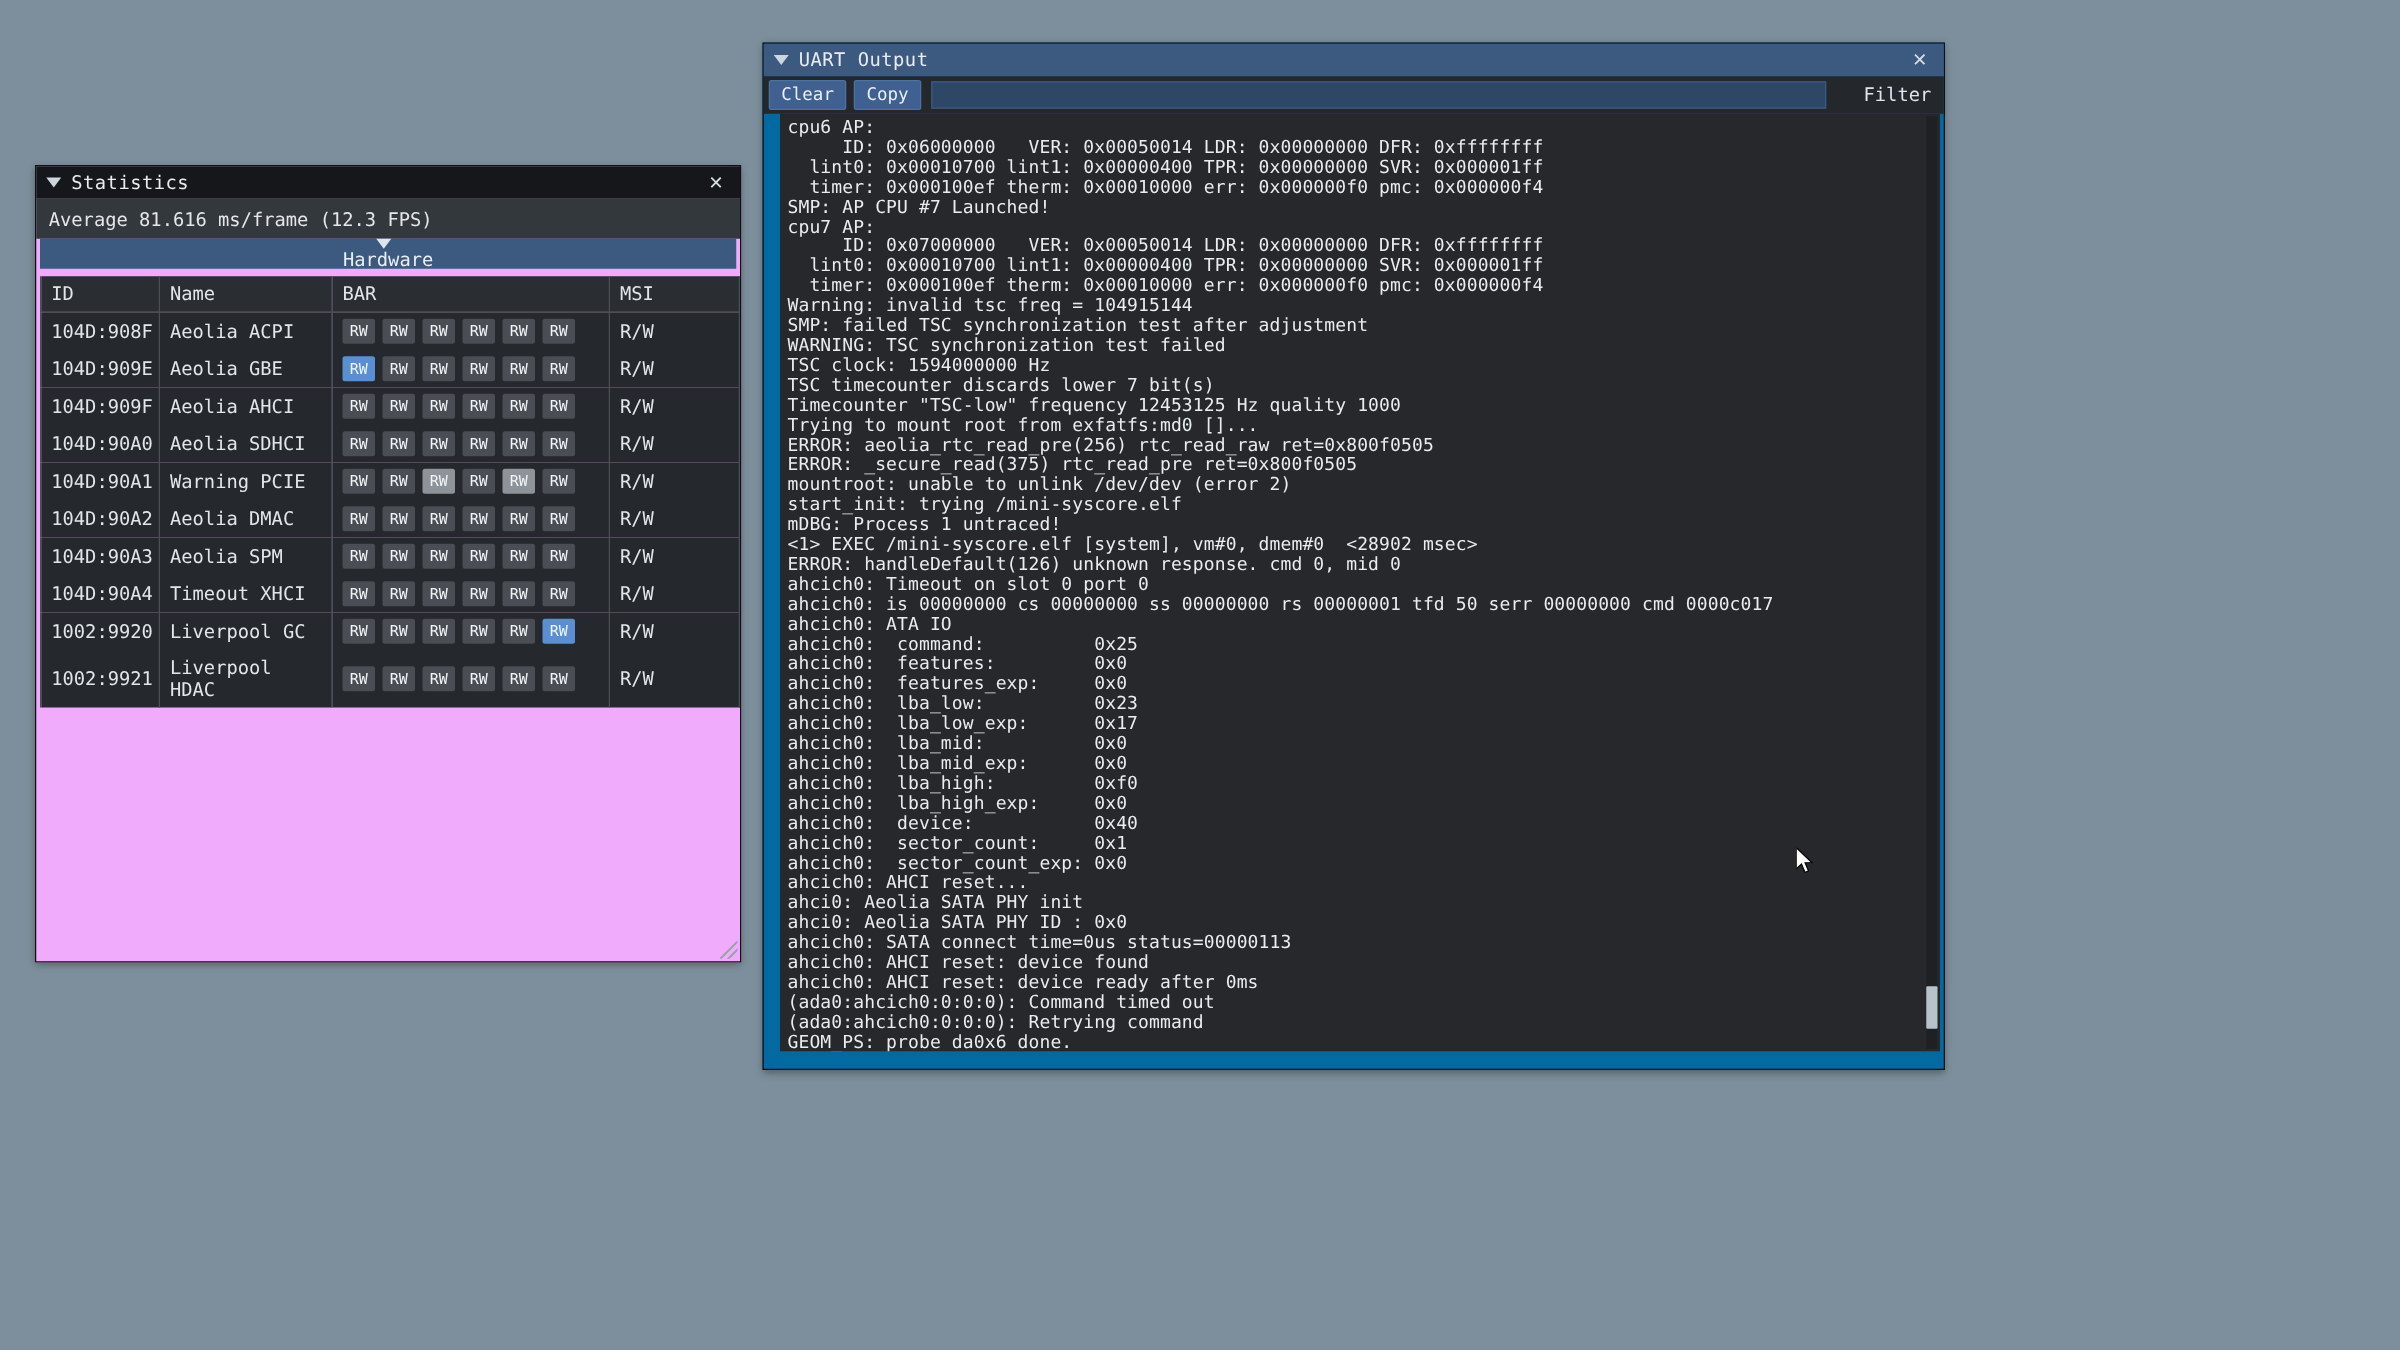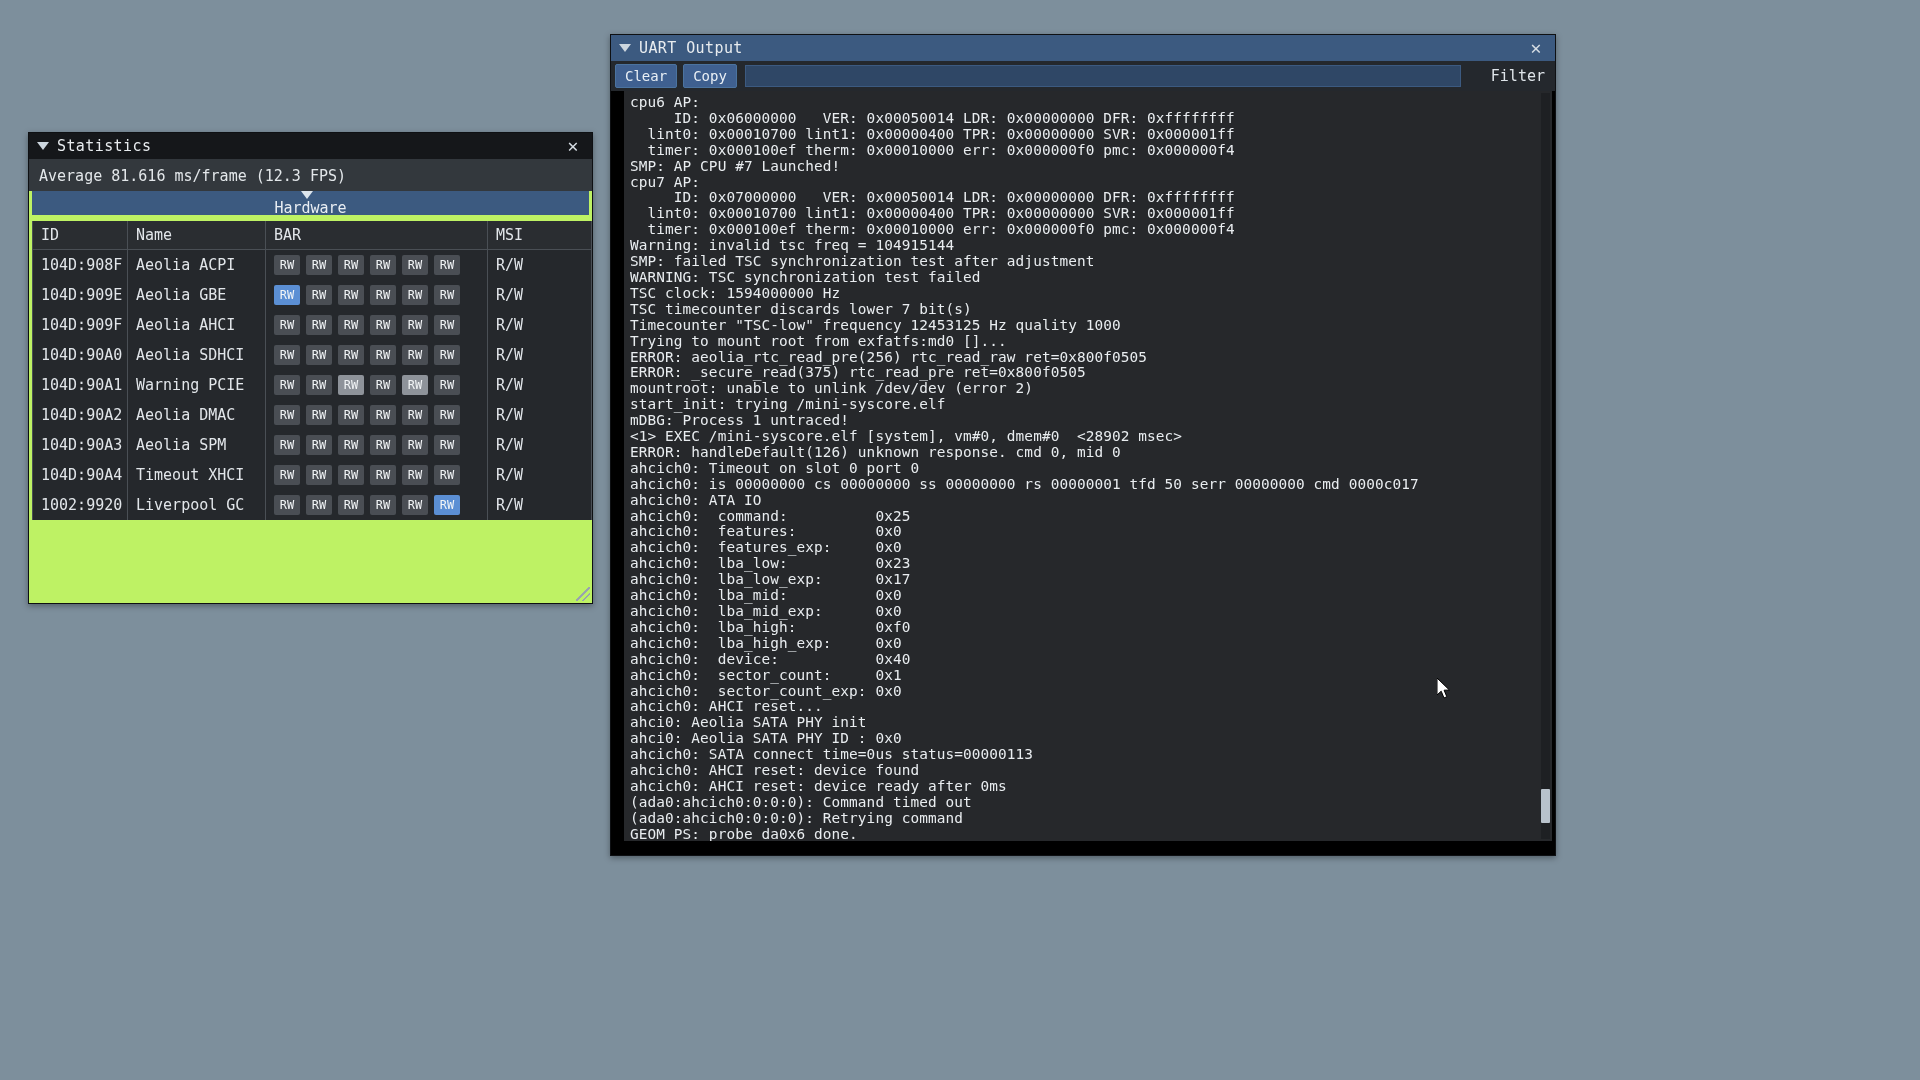--- a/index.html
+++ b/index.html
@@ -36,22 +36,22 @@
     border-left: 6px solid transparent; border-right: 6px solid transparent;
     border-top: 8px solid #ccd6de; margin-right: 8px;
   }
   .win-close {
     margin-left: auto; color: #d6dde3; font-size: 18px;
     width: 22px; text-align: center; cursor: pointer; line-height: 18px;
   }
 
   
   #stats {
-    left: 28px; top: 132px; width: 565px; height: 472px;
-    background: #bef264;
+    left: 28px; top: 132px; width: 565px; height: 638px;
+    background: #f0abfc;
   }
   #stats .win-title { background: #15171a; }
   #stats .body { padding: 0; }
   .avg-line {
     color: #e3e7ea; font-size: 15px; padding: 8px 10px 6px 10px;
     background: #33383d;
   }
   .section-header {
     background: #3c5a80; color: #e9eef3; font-size: 15px;
     height: 24px; display: flex; align-items: center; padding: 0 8px;
@@ -96,21 +96,21 @@
   .grip {
     position: absolute; right: 2px; bottom: 2px; width: 14px; height: 14px;
     background:
       linear-gradient(135deg, transparent 46%, #9aa4ad 46%, #9aa4ad 54%, transparent 54%),
       linear-gradient(135deg, transparent 70%, #9aa4ad 70%, #9aa4ad 78%, transparent 78%);
   }
 
   
   #uart {
     left: 610px; top: 34px; width: 946px; height: 822px;
-    background: #000000;
+    background: #0369a1;
   }
   #uart .win-title { background: #3c5a80; }
   .uart-toolbar {
     height: 30px; background: #24282d; display: flex; align-items: center;
     padding: 0 4px; gap: 6px;
   }
   .tb-btn {
     background: #3f6090; color: #e9eff5; font-size: 14px;
     padding: 3px 9px; border-radius: 2px; cursor: pointer;
     border: 1px solid #4b739f;
@@ -299,20 +299,35 @@
               <td class="col-id">1002:9920</td>
               <td class="col-name">Liverpool GC</td>
               <td class="col-bar bar-cell">
                 <div class="bar-row">
                   <div class="rw">RW</div>
                   <div class="rw">RW</div>
                   <div class="rw">RW</div>
                   <div class="rw">RW</div>
                   <div class="rw">RW</div>
                   <div class="rw sel">RW</div>
+                </div>
+              </td>
+              <td class="col-msi">R/W</td>
+            </tr>
+            <tr>
+              <td class="col-id">1002:9921</td>
+              <td class="col-name">Liverpool HDAC</td>
+              <td class="col-bar bar-cell">
+                <div class="bar-row">
+                  <div class="rw">RW</div>
+                  <div class="rw">RW</div>
+                  <div class="rw">RW</div>
+                  <div class="rw">RW</div>
+                  <div class="rw">RW</div>
+                  <div class="rw">RW</div>
                 </div>
               </td>
               <td class="col-msi">R/W</td>
             </tr>
           </tbody>
       </table>
     </div>
     <div class="grip"></div>
   </div>
 

